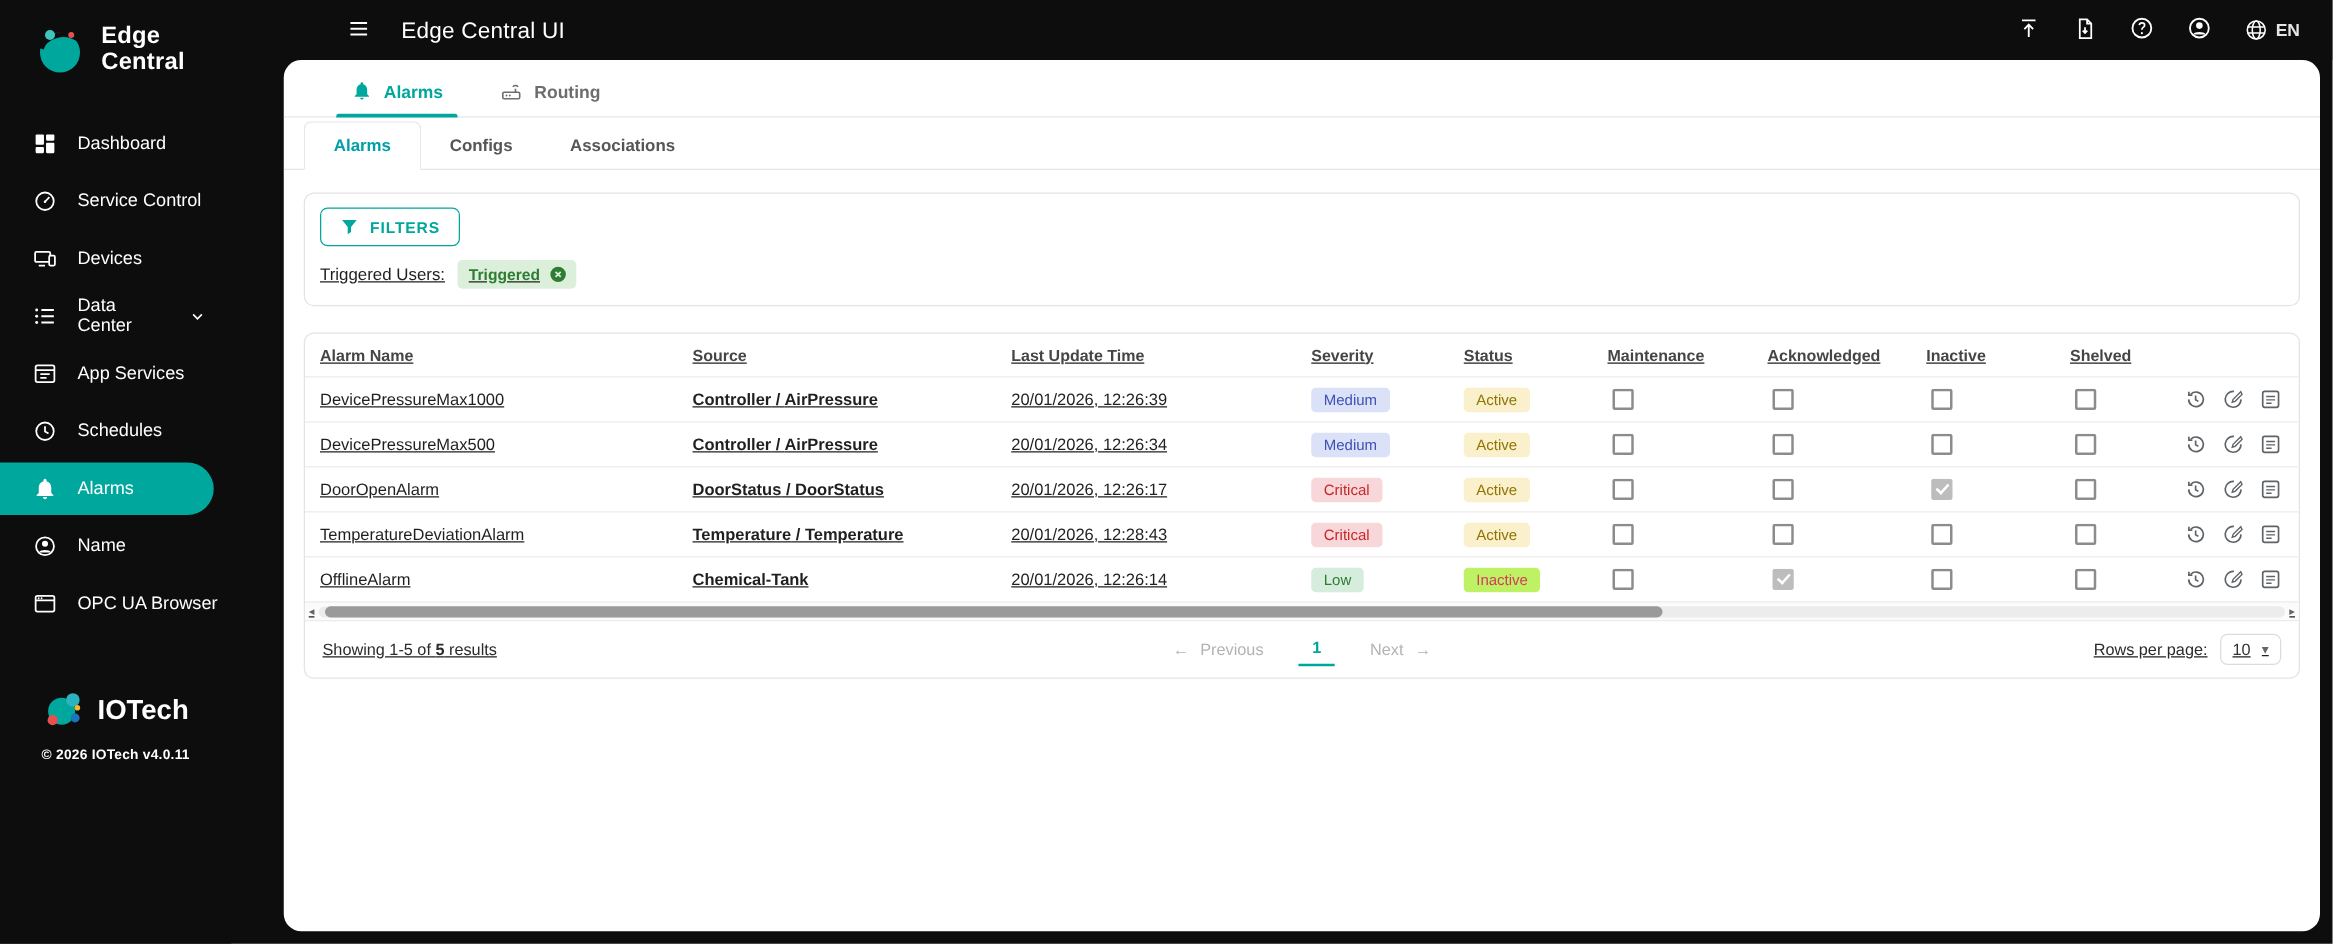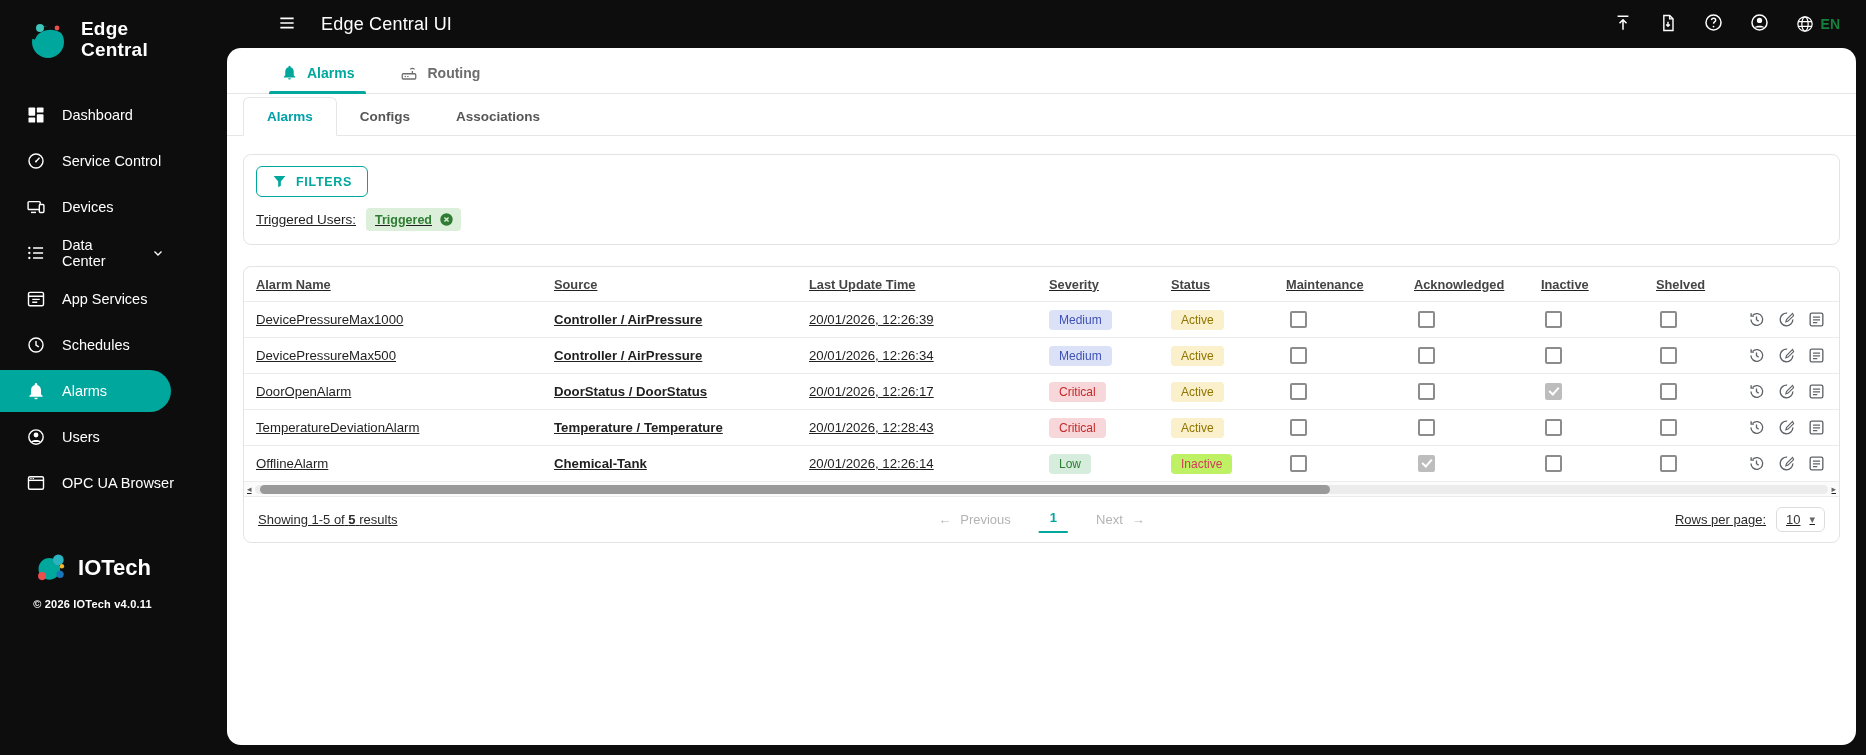--- a/index.html
+++ b/index.html
@@ -27,21 +27,21 @@
   .sidebar-bottom { margin-top:46px; display:flex; flex-direction:column; align-items:center; }
   .iotech { display:flex; align-items:center; gap:8px; }
   .iotech-name { font-size:22px; font-weight:700; }
   .copyright { margin-top:12px; font-size:11px; font-weight:700; letter-spacing:.2px; }
 
   
   .topbar { position:absolute; left:227px; top:0; right:0; height:48px; display:flex; align-items:center; background:#0d0d0d; color:#fff; padding:0 26px 0 50px; }
   .menu-btn { margin-right:24px; color:#fff; }
   .app-title { font-size:18px; font-weight:500; letter-spacing:.2px; color:#fff; }
   .topbar-actions { margin-left:auto; display:flex; align-items:center; gap:25px; }
-  .topbar-actions button { color:#15803d;text-align:right; }
+  .topbar-actions button { color:#e5e5e5;text-align:right; }
   .lang { display:flex; align-items:center; gap:6px; font-weight:700; font-size:14px; color:#fff; }
 
   
   .main { position:absolute; left:227px; top:48px; width:1629px; height:697px; background:#fff; border-radius:14px; overflow:hidden; }
 
   .primary-tabs { display:flex; align-items:stretch; height:46px; padding:4px 0 0 36px; border-bottom:1px solid #e6e6e6; gap:10px; }
   .ptab { display:flex; align-items:center; gap:9px; padding:0 18px; font-size:14px; font-weight:700; color:#6d6d6d; position:relative; cursor:pointer; }
   .ptab.active { color:#00a79d; }
   .ptab.active::after { content:""; position:absolute; left:6px; right:6px; bottom:-1px; height:3px; background:#00a79d; border-radius:2px 2px 0 0; }
 
@@ -185,21 +185,21 @@
       <span>Alarms</span>
     </div>
     <div class="nav-item">
       <span class="ic n-ic">
         <svg width="20" height="20" viewBox="0 0 24 24" fill="none" stroke="#fff" stroke-width="1.7">
             <circle cx="12" cy="12" r="8.6"></circle>
             <circle cx="12" cy="9.6" r="2.9" fill="#fff" stroke="none"></circle>
             <path d="M6.2 17.9c1.4-3 10.2-3 11.6 0z" fill="#fff" stroke="none"></path>
           </svg>
       </span>
-      <span>Users</span>
+      <span>Name</span>
     </div>
     <div class="nav-item">
       <span class="ic n-ic">
         <svg width="20" height="20" viewBox="0 0 24 24" fill="none" stroke="#fff" stroke-width="1.7">
             <rect x="3" y="4.5" width="18" height="15" rx="1.8"></rect>
             <path d="M3 8.8h18"></path>
             <circle cx="5.9" cy="6.7" r=".9" fill="#fff" stroke="none"></circle>
             <circle cx="8.7" cy="6.7" r=".9" fill="#fff" stroke="none"></circle>
           </svg>
       </span>

